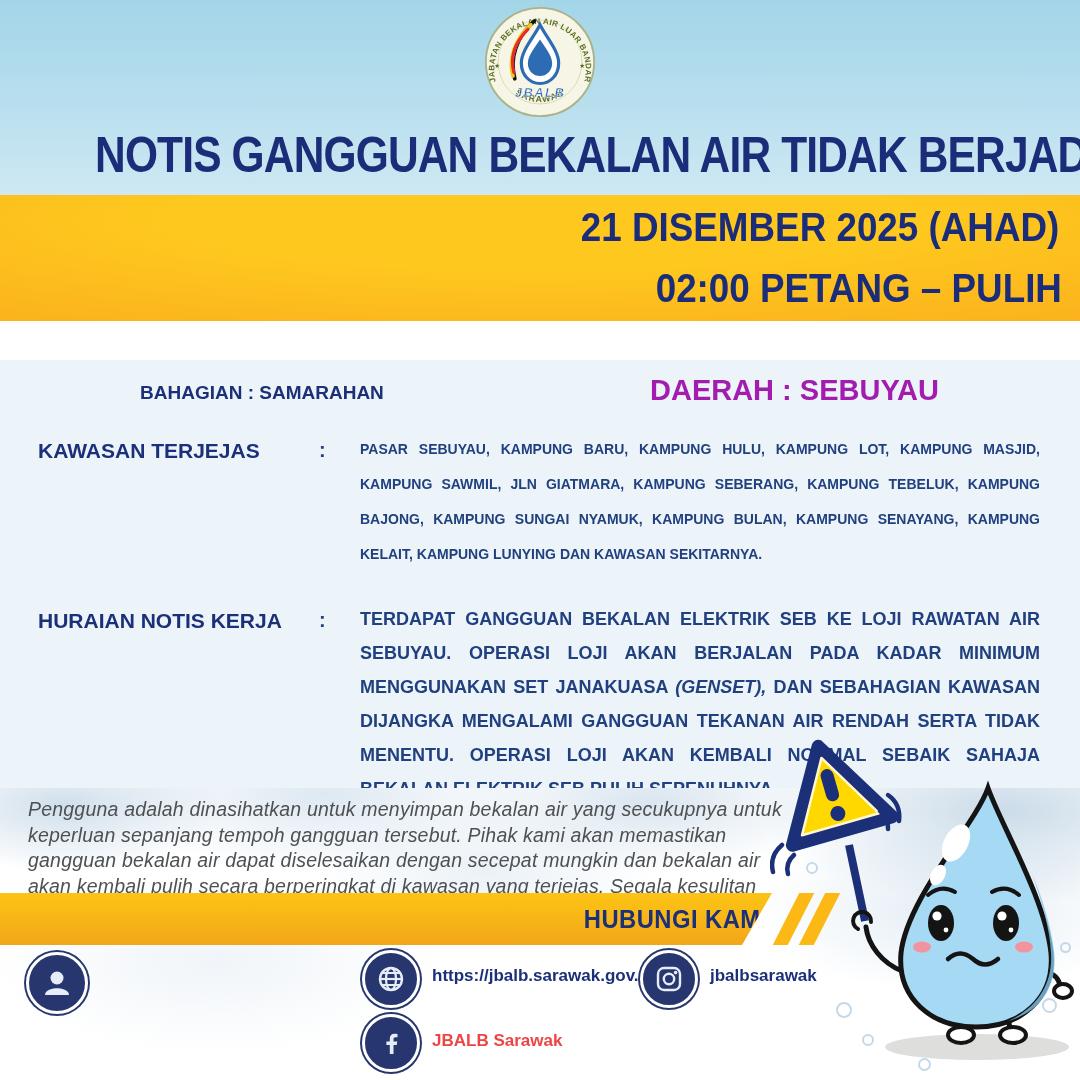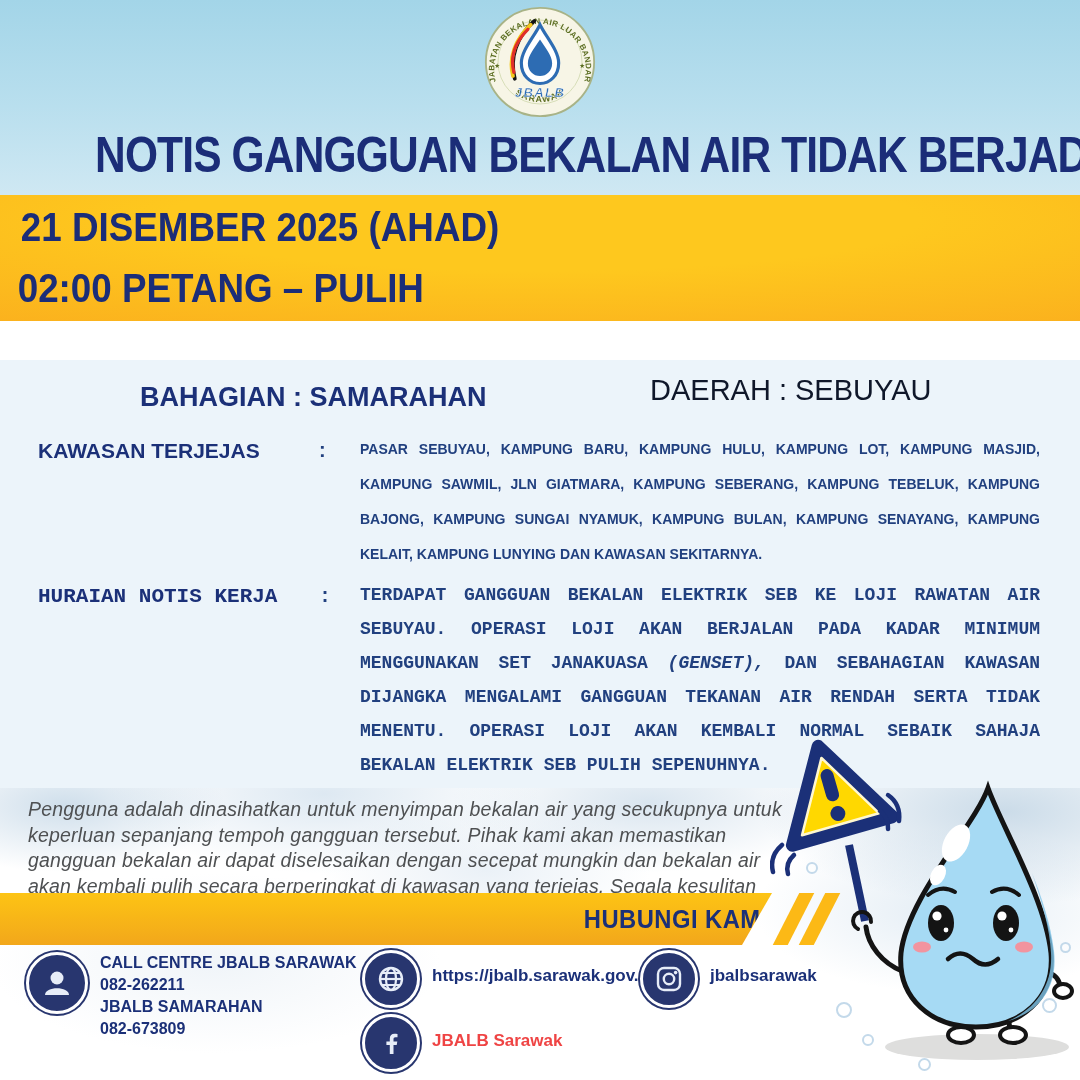--- a/index.html
+++ b/index.html
@@ -10,33 +10,33 @@
   
   .header{position:absolute;left:0;top:0;width:1080px;height:195px;
     background:linear-gradient(180deg,#a3d5e8 0%,#b9dfee 55%,#cfe8f3 100%);}
   .logo{position:absolute;left:50%;top:6px;transform:translateX(-50%);width:112px;height:112px;}
   .notice-title{position:absolute;left:0;top:126px;width:1080px;text-align:center;
     color:#1b2d78;font-weight:bold;font-size:50px;letter-spacing:-1px;white-space:nowrap;}
   .notice-title>span{display:inline-block;transform:scaleX(.85);transform-origin:center;}
   
   .date-banner{position:absolute;left:0;top:195px;width:1080px;height:126px;
     background:radial-gradient(140% 160% at 50% 20%,#fec81e 25%,#f89a1d 100%);
-    display:flex;flex-direction:column;align-items:flex-start;justify-content:center;gap:16px;}
+    display:flex;flex-direction:column;align-items:flex-end;justify-content:center;gap:16px;}
   .date-line{color:#1b2d78;font-weight:bold;font-size:40px;white-space:nowrap;transform:scaleX(.92);}
   
   .body-block{position:absolute;left:0;top:360px;width:1080px;height:428px;background:#ecf4fa;}
   .region-row{position:relative;height:72px;}
-  .bahagian{position:absolute;left:140px;top:22px;color:#1b3078;font-weight:bold;font-size:27px;}
-  .daerah{position:absolute;left:650px;top:14px;color:#0f172a;font-weight:normal;font-size:29px;}
+  .bahagian{position:absolute;left:140px;top:22px;color:#1b3078;font-weight:bold;font-size:19px;}
+  .daerah{position:absolute;left:650px;top:14px;color:#a21caf;font-weight:bold;font-size:29px;}
   .info-row{display:flex;padding:0 40px 0 38px;color:#21407f;gap:19px;}
   .info-label{width:262px;flex:0 0 262px;font-weight:bold;font-size:21px;padding-top:7px;color:#1b3078;}
   .info-colon{width:22px;flex:0 0 22px;font-weight:bold;font-size:20px;padding-top:7px;}
   .info-text{flex:1;font-weight:bold;text-align:justify;color:#21407f;}
   .kawasan-text{font-size:14px;line-height:35px;}
-  .huraian-row{margin-top:6px;font-family:Liberation Mono, monospace;}
+  .huraian-row{margin-top:30px;}
   .huraian-text{font-size:18px;line-height:34px;}
   .italic-seg{font-style:italic;}
   
   .splash-zone{position:absolute;left:0;top:788px;width:1080px;height:292px;
     background:
       radial-gradient(230px 95px at 6% 6%,rgba(168,196,219,.55),rgba(168,196,219,0) 70%),
       radial-gradient(300px 110px at 30% 2%,rgba(188,210,229,.5),rgba(188,210,229,0) 72%),
       radial-gradient(280px 100px at 60% 5%,rgba(172,198,220,.45),rgba(172,198,220,0) 70%),
       radial-gradient(340px 130px at 93% 8%,rgba(160,190,214,.55),rgba(160,190,214,0) 72%),
       radial-gradient(260px 110px at 88% 42%,rgba(205,222,236,.55),rgba(205,222,236,0) 75%),
@@ -141,26 +141,20 @@
   </div>
   <div class="stripe stripe-1"></div>
   <div class="stripe stripe-2"></div>
 
   <div class="icon-badge cc-badge">
     <svg width="34" height="34" viewBox="0 0 34 34">
       <circle cx="17" cy="12" r="6.5" fill="#e7edf8"></circle>
       <path d="M5 29 C5 20 29 20 29 29 Z" fill="#e7edf8"></path>
     </svg>
   </div>
-  <div class="cc-text">
-    <div>CALL CENTRE JBALB SARAWAK</div>
-    <div>082-262211</div>
-    <div>JBALB SAMARAHAN</div>
-    <div>082-673809</div>
-  </div>
 
   <div class="icon-badge web-badge">
     <svg width="32" height="32" viewBox="0 0 32 32">
       <circle cx="16" cy="16" r="11" fill="none" stroke="#e7edf8" stroke-width="2.4"></circle>
       <ellipse cx="16" cy="16" rx="5" ry="11" fill="none" stroke="#e7edf8" stroke-width="2.2"></ellipse>
       <line x1="5" y1="16" x2="27" y2="16" stroke="#e7edf8" stroke-width="2.2"></line>
       <line x1="7" y1="10" x2="25" y2="10" stroke="#e7edf8" stroke-width="2"></line>
       <line x1="7" y1="22" x2="25" y2="22" stroke="#e7edf8" stroke-width="2"></line>
     </svg>
   </div>

